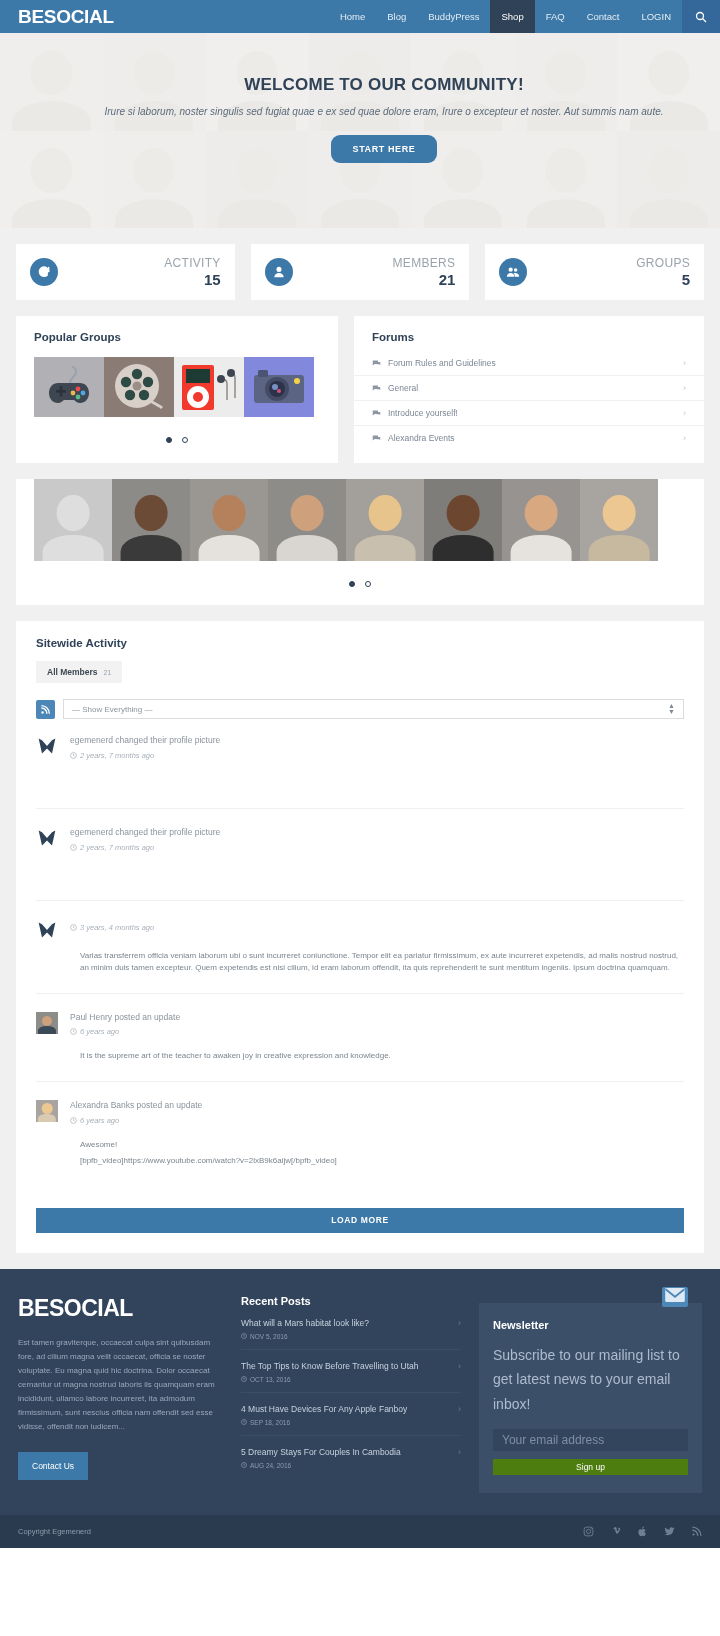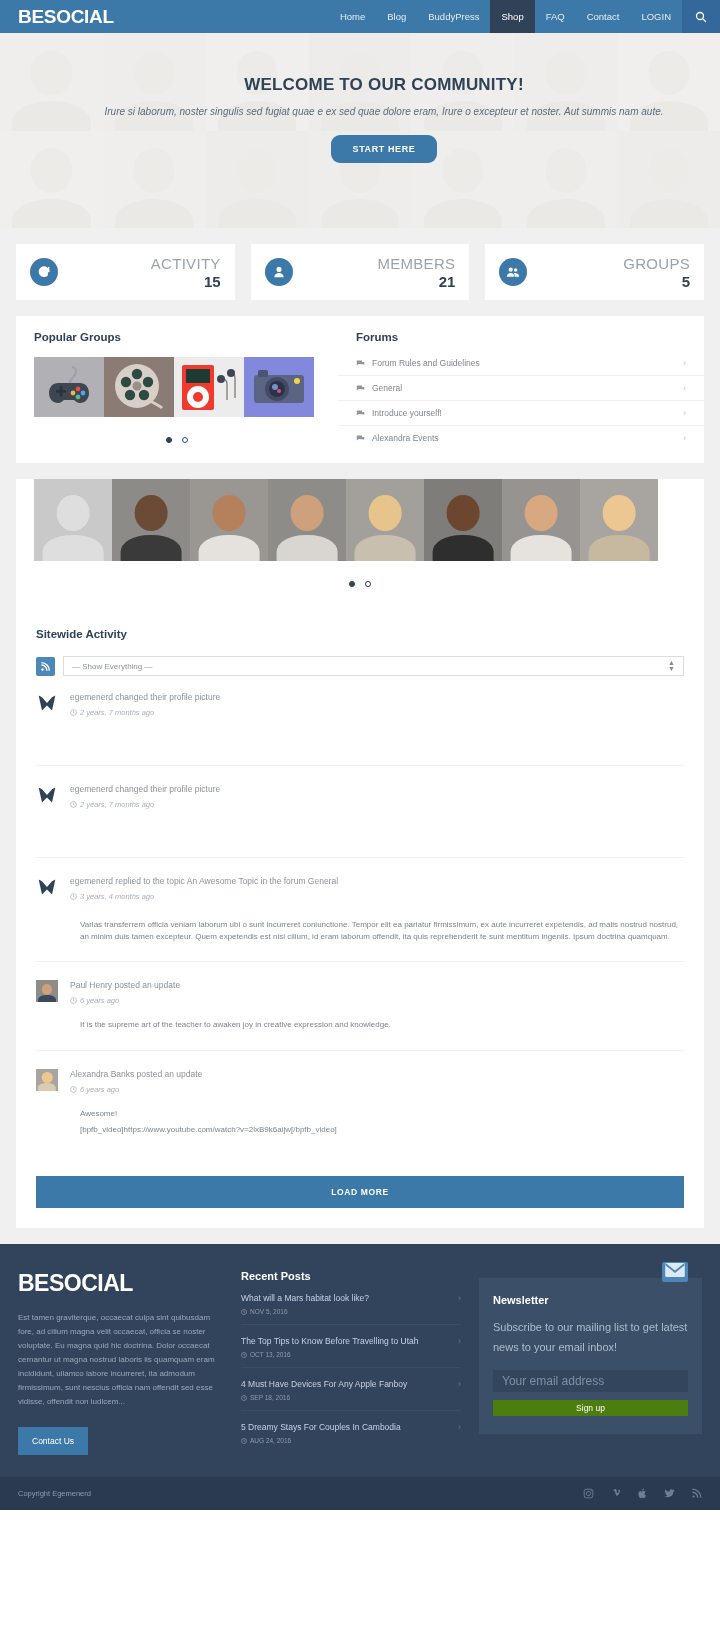--- a/index.html
+++ b/index.html
@@ -136,25 +136,25 @@
     justify-content: space-between;
   }
   .stat-icon {
     width: 28px; height: 28px;
     border-radius: 50%;
     background: #3d79a8;
     display: flex; align-items: center; justify-content: center;
   }
   .stat-icon svg { width: 14px; height: 14px; fill: #fff; }
   .stat-txt { text-align: right; }
-  .stat-label { font-size: 15px; color: #9aa3ab; letter-spacing: 0.3px; }
+  .stat-label { font-size: 12px; color: #9aa3ab; letter-spacing: 0.3px; }
   .stat-value { font-size: 15px; font-weight: bold; color: #2f4257; margin-top: 1px; }
 
   
-  .two-col { display: flex; margin-top: 16px; }
+  .two-col { display: flex; gap: 16px; margin-top: 16px; }
   .card { background: #fff; }
   .card-title {
     font-size: 11.5px;
     font-weight: bold;
     color: #2f4257;
     padding: 15px 18px 0 18px;
   }
   .col-left { width: 322px; padding-bottom: 16px; }
   .col-right { flex: 1; padding-bottom: 8px; }
 
@@ -208,21 +208,21 @@
     border-radius: 50%;
   }
   .member-tile .body {
     position: absolute; left: 50%; bottom: -10%;
     width: 78%; height: 42%;
     transform: translateX(-50%);
     border-radius: 48% 48% 0 0;
   }
 
   
-  .activity-card { background: #fff; padding: 7px 0 20px 0; }
+  .activity-card { margin-top: 16px; background: #fff; padding: 0 0 20px 0; }
   .activity-head { padding: 16px 20px 0 20px; }
   .activity-title { font-size: 11.5px; font-weight: bold; color: #2f4257; }
   .tabs { margin-top: 12px; }
   .tab-pill {
     display: inline-flex; align-items: center; gap: 6px;
     background: #f2f2f2;
     padding: 6px 11px;
     font-size: 8.5px;
     color: #3d4852;
     font-weight: bold;
@@ -276,21 +276,21 @@
     padding-right: 4px;
   }
   .act-content.spaced { margin-top: 18px; }
   .act-gap { height: 30px; }
 
   .logo-avatar { width: 22px; height: 22px; display:flex; align-items:center; justify-content:center; }
   .logo-avatar svg { width: 20px; height: 20px; }
 
   .load-more {
     margin: 22px 20px 0 20px;
-    height: 32px;
+    height: 25px;
     background: #3d79a8;
     color: #fff;
     font-size: 8.5px;
     font-weight: bold;
     letter-spacing: 0.6px;
     display: flex; align-items: center; justify-content: center;
   }
 
   .bottom-gap { height: 16px; background: #f0f0f0; }
 
@@ -340,21 +340,21 @@
   .env-badge {
     position: absolute;
     right: 14px; top: -16px;
     width: 26px; height: 20px;
     background: #4d87b8;
     display: flex; align-items: flex-start; justify-content: center;
     border-radius: 2px;
   }
   .env-badge svg { width: 22px; height: 16px; }
   .nl-title { color: #fff; font-size: 11px; font-weight: bold; }
-  .nl-desc { margin-top: 12px; font-size: 11px; color: #adbccd; line-height: 1.75; }
+  .nl-desc { margin-top: 12px; font-size: 14px; color: #adbccd; line-height: 1.75; }
   .nl-input {
     margin-top: 13px;
     height: 22px;
     background: #32455c;
     display: flex; align-items: center;
     padding: 0 9px;
     font-size: 12px;
     color: #7e8fa3;
   }
   .nl-btn {
@@ -623,20 +623,26 @@
     </div>
     <div class="dots">
       <span class="dot on"></span>
       <span class="dot"></span>
     </div>
   </div>
 
   <div class="activity-card">
     <div class="activity-head">
       <div class="activity-title">Sitewide Activity</div>
+      <div class="tabs">
+        <span class="tab-pill">
+          <span>All Members</span>
+          <span class="tab-count">21</span>
+        </span>
+      </div>
     </div>
 
     <div class="filter-row">
       <div class="rss-btn">
         <svg viewBox="0 0 24 24">
             <circle cx="5.5" cy="18.5" r="2.6"></circle>
             <path d="M3 10.5a10.5 10.5 0 0 1 10.5 10.5h3.2A13.7 13.7 0 0 0 3 7.3z"></path>
             <path d="M3 3.6a17.4 17.4 0 0 1 17.4 17.4" stroke="#fff" stroke-width="3" fill="none"></path>
           </svg>
       </div>
@@ -686,21 +692,20 @@
         </div>
       </div>
 
       <div class="act-item">
         <div class="act-avatar logo-avatar">
           <svg viewBox="0 0 24 24" fill="#2f4257">
               <path d="M2 3l4 2 6 7 6-7 4-2-4 18-6-6-6 6z"></path>
             </svg>
         </div>
         <div class="act-body">
-          <div class="act-text">egemenerd replied to the topic An Awesome Topic in the forum General</div>
           <div class="act-meta">
             <svg viewBox="0 0 24 24">
                 <circle cx="12" cy="12" r="10" fill="none" stroke="#a8b0b8" stroke-width="2.4"></circle>
                 <path d="M12 6v6l4 2" fill="none" stroke="#a8b0b8" stroke-width="2.4"></path>
               </svg>
             <span>3 years, 4 months ago</span>
           </div>
           <div class="act-content spaced">Varias transferrem officia veniam laborum ubi o sunt incurreret coniunctione. Tempor elit ea pariatur firmissimum, ex aute incurreret expetendis, ad malis nostrud nostrud, an minim duis tamen excepteur. Quem expetendis est nisi cilium, id eram laborum offendit, ita quis reprehenderit te sunt mentitum ingeniis. Ipsum doctrina quamquam.</div>
         </div>
       </div>

